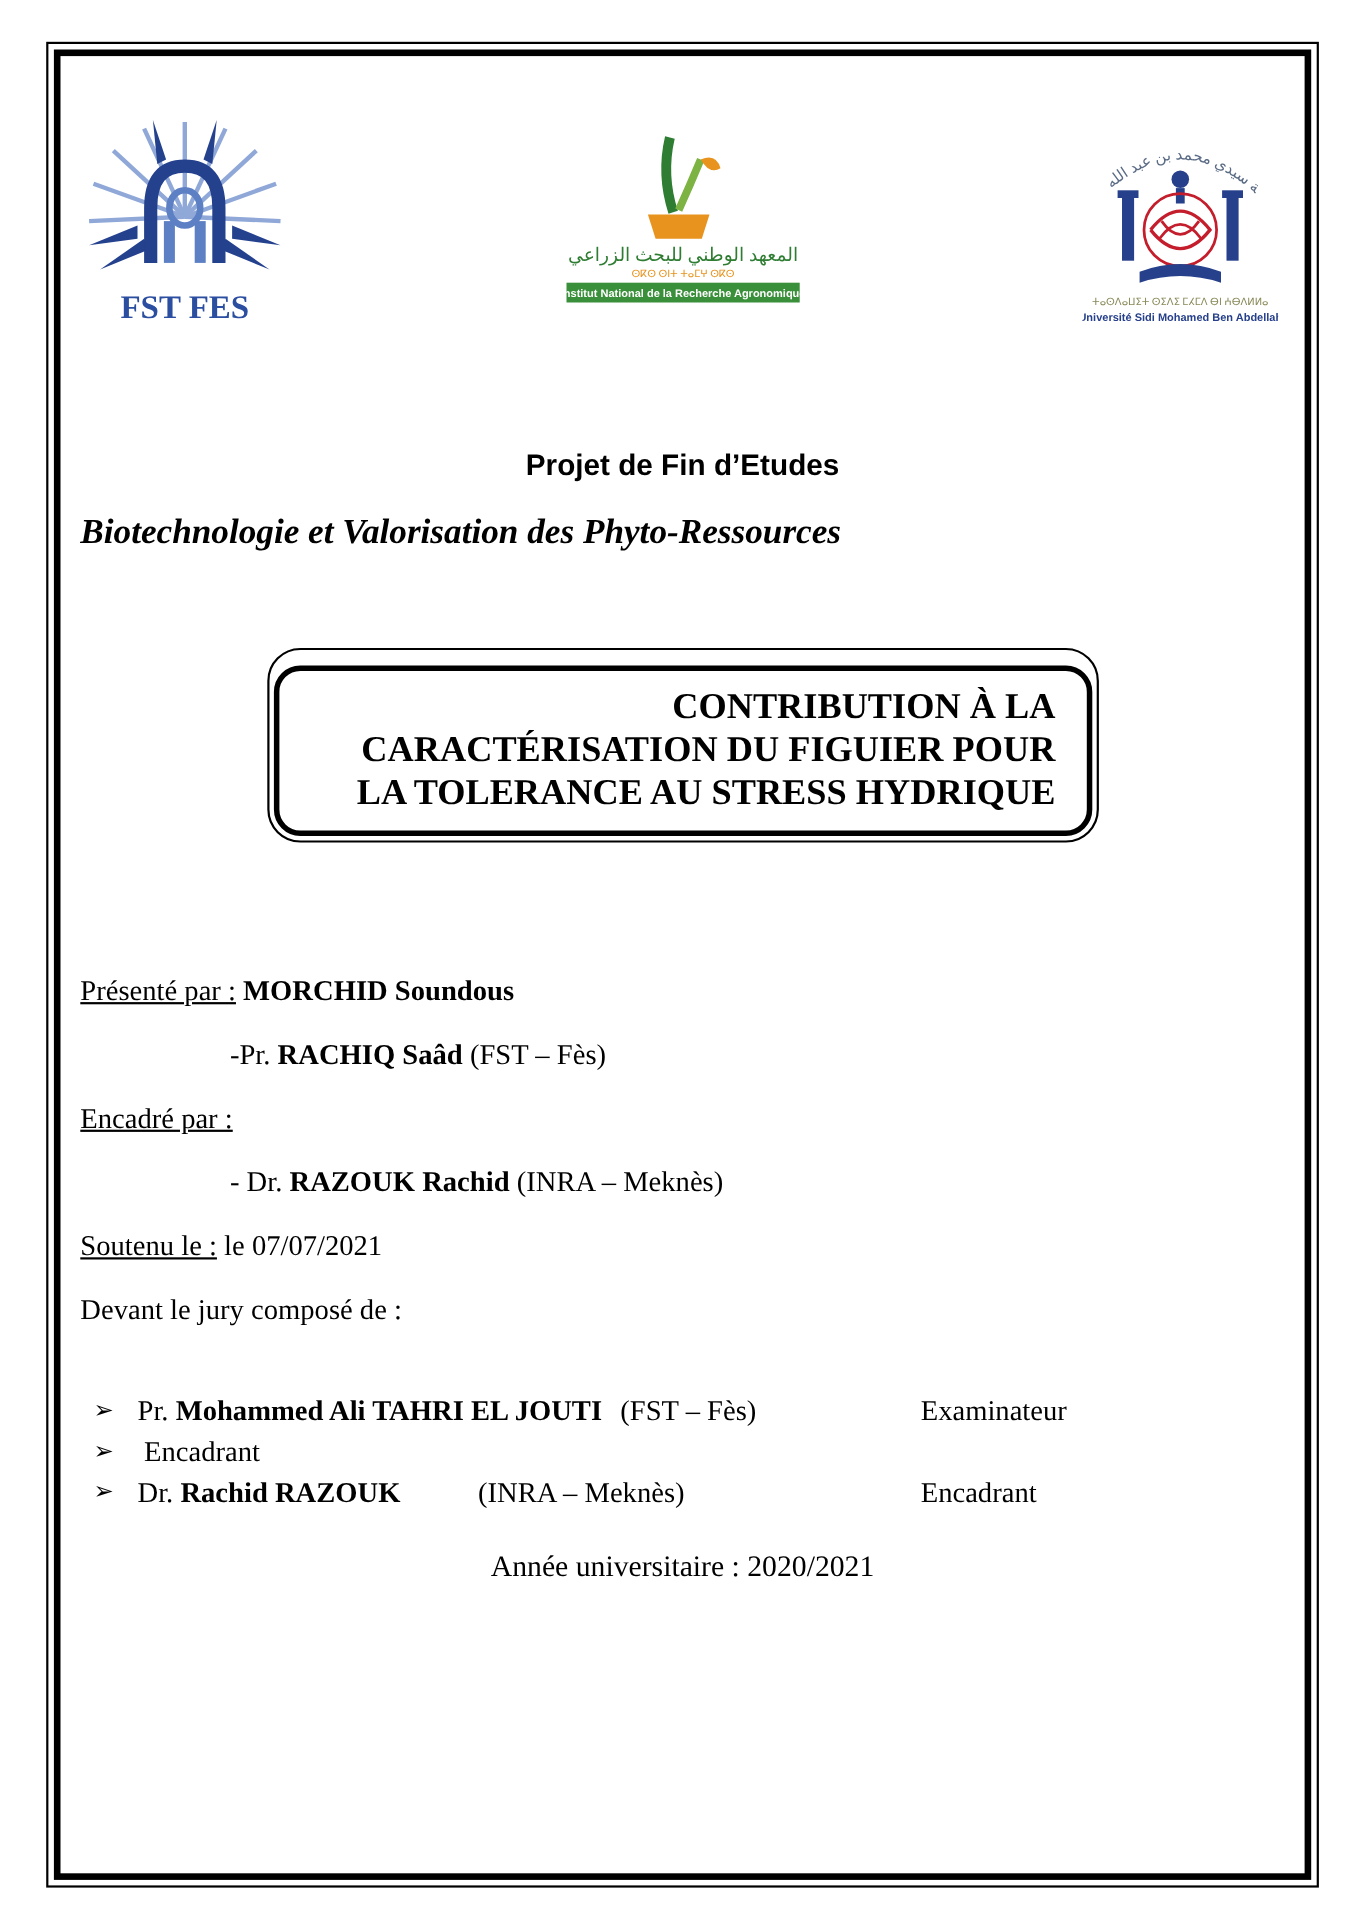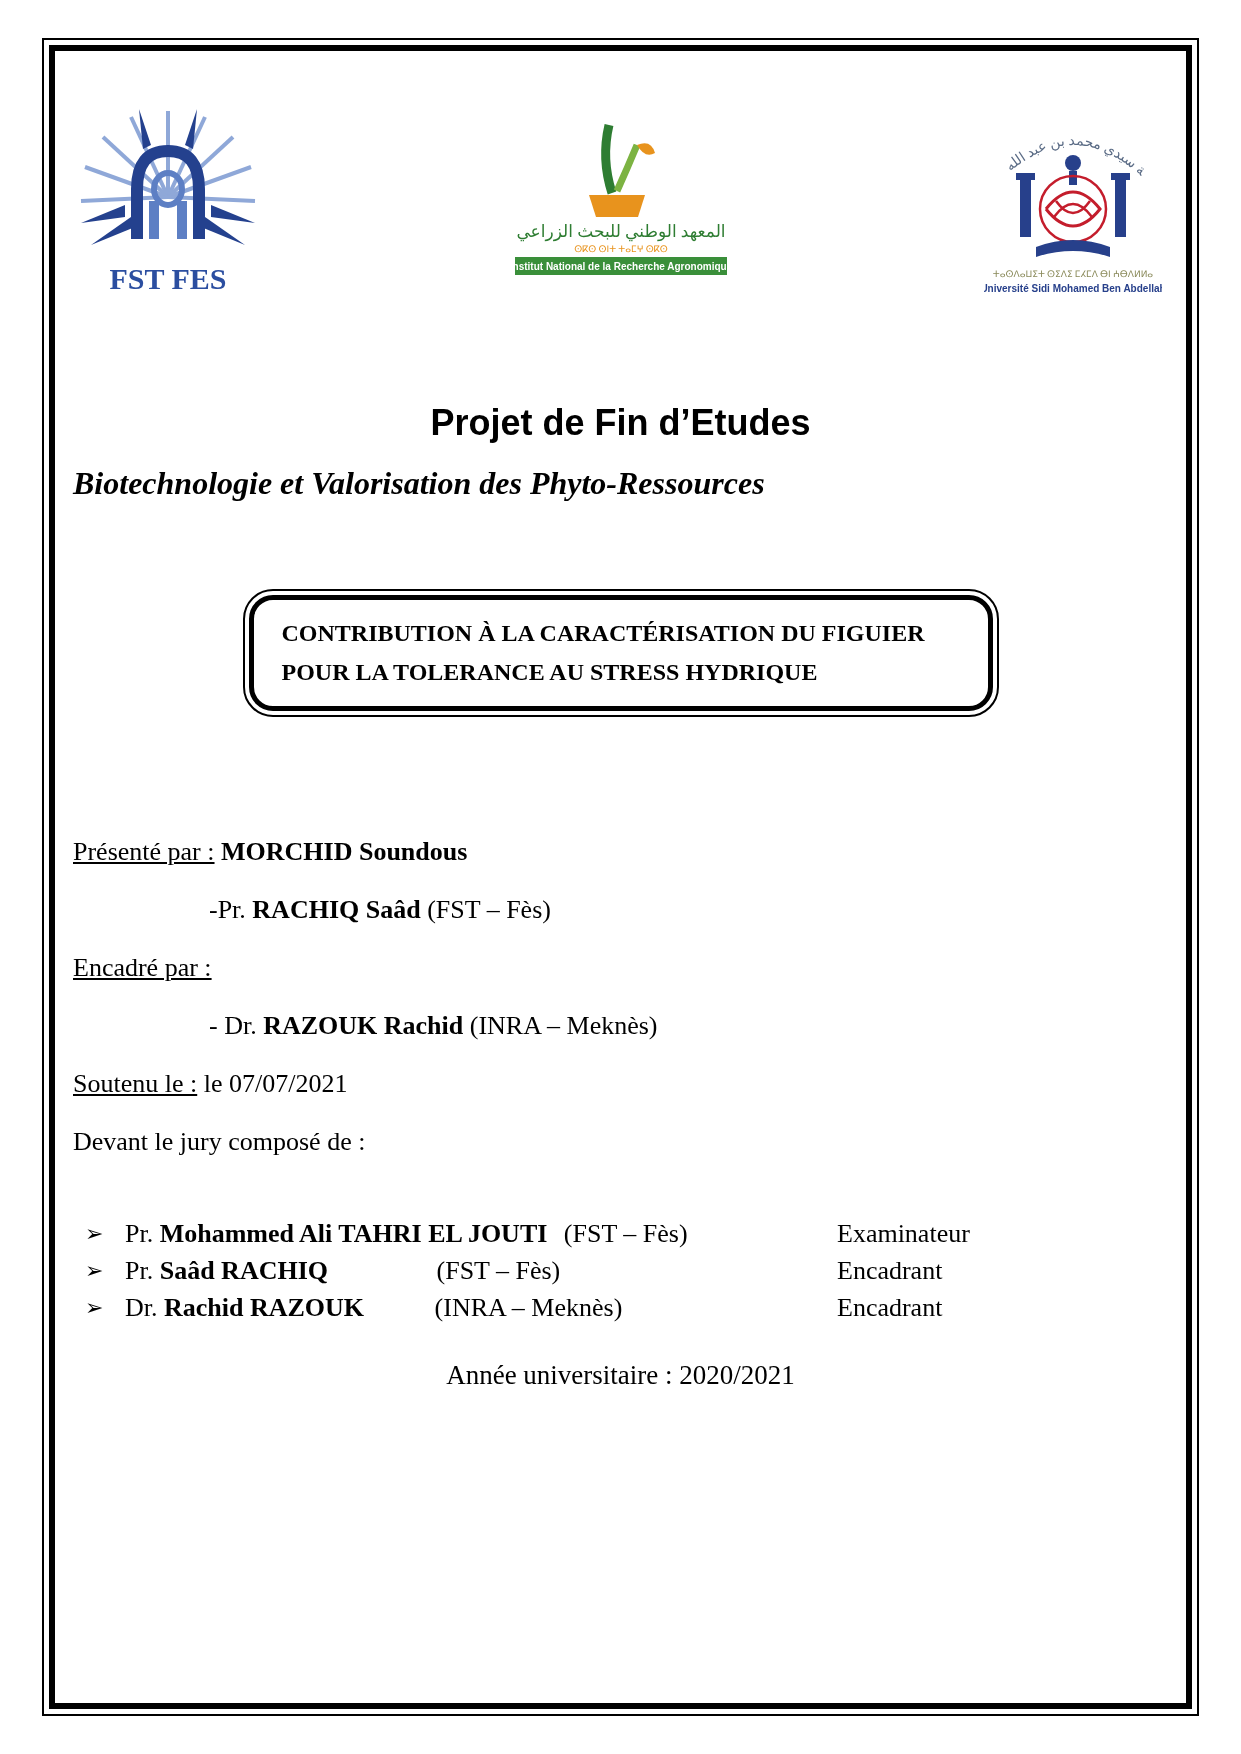--- a/index.html
+++ b/index.html
@@ -31,21 +31,21 @@
     padding:22px 6px 0 6px;
     height:210px;
   }
   .logo { display:block; }
 
   
   .h1, .h2 {
     text-align:center;
     font-family:"Liberation Sans", sans-serif;
     font-weight:bold;
-    font-size:36px;
+    font-size:27px;
     line-height:32px;
   }
   .h1 { margin-top:92px; }
   .h2 { margin-top:32px; }
   .h3 {
     text-align:left;
     font-family:"Liberation Serif", serif;
     font-weight:bold; font-style:italic;
     font-size:32px; line-height:36px;
     margin-top:26px;
@@ -58,24 +58,25 @@
     border:2px solid #000;
     border-radius:30px;
     padding:4px;
     box-sizing:border-box;
     background:#fff;
   }
   .title-box-inner {
     border:5px solid #000;
     border-radius:24px;
     padding:14px 28px;
-    text-align:left;
+    text-align:right;
     font-weight:bold;
-    font-size:24px;
+    font-size:33px;
     line-height:39px;
+    margin-top:10px;
   }
 
   
   .para {
     font-size:26px;
     line-height:34px;
     margin:24px 0 0 0;
   }
   .para.first { margin-top:118px; }
   .underline { text-decoration:underline; }
@@ -220,25 +221,20 @@
         <span>
           <span>Pr.</span>
           <b>Mohammed Ali TAHRI EL JOUTI</b>
           <span class="affil-0">(FST – Fès)</span>
         </span>
         <span class="jury-role">Examinateur</span>
       </div>
 
       <div class="jury-row">
         <span class="jury-bullet">➢</span>
-        <span>
-          <span>Pr.</span>
-          <b>Saâd RACHIQ</b>
-          <span class="affil-1">(FST – Fès)</span>
-        </span>
         <span class="jury-role">Encadrant</span>
       </div>
 
       <div class="jury-row">
         <span class="jury-bullet">➢</span>
         <span>
           <span>Dr.</span>
           <b>Rachid RAZOUK</b>
           <span class="affil-2">(INRA – Meknès)</span>
         </span>

